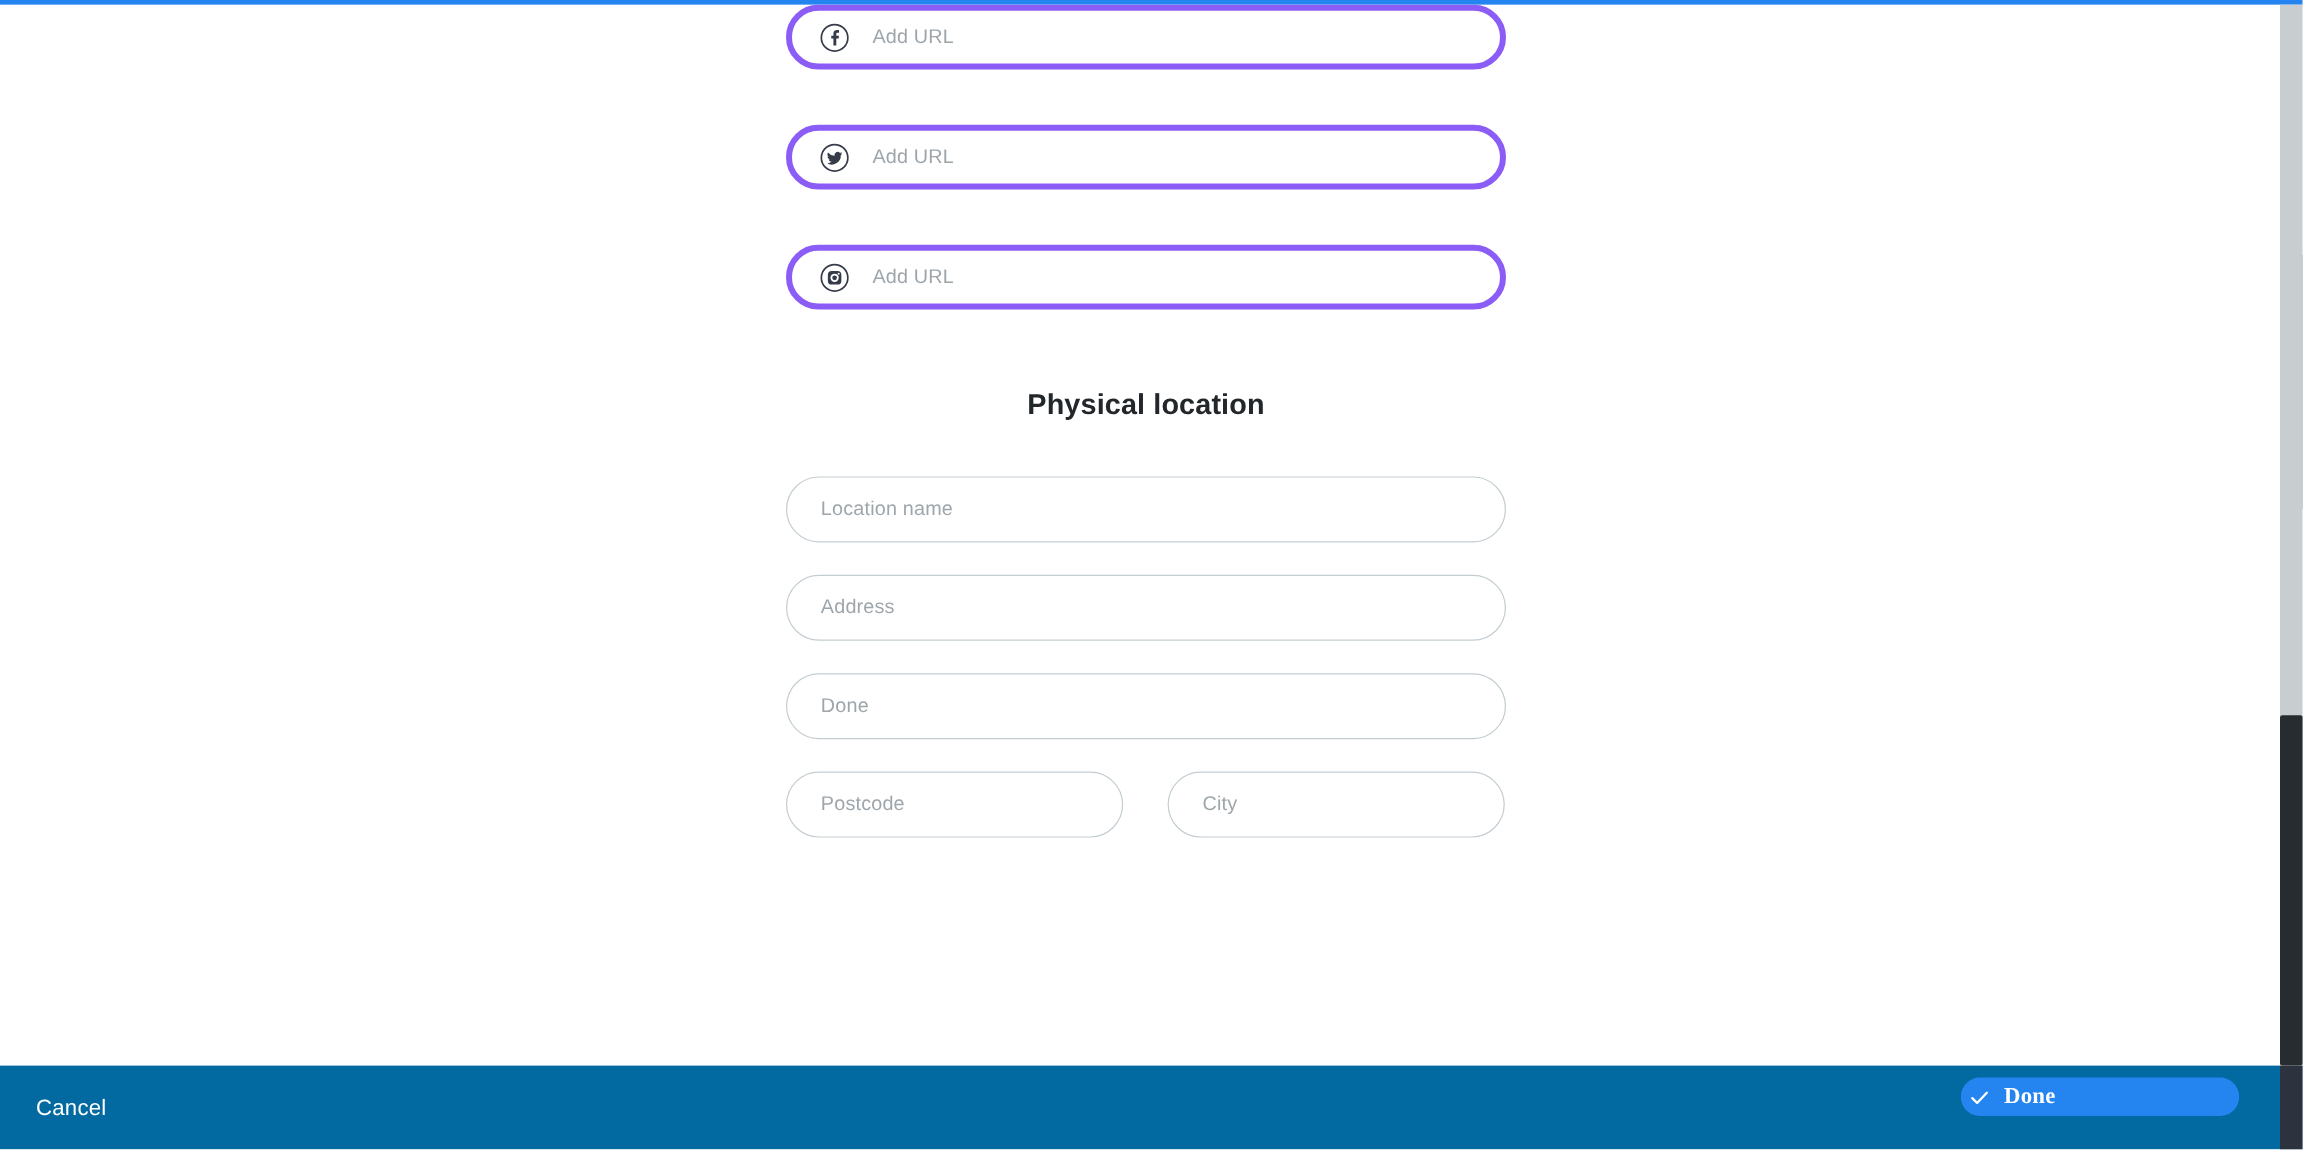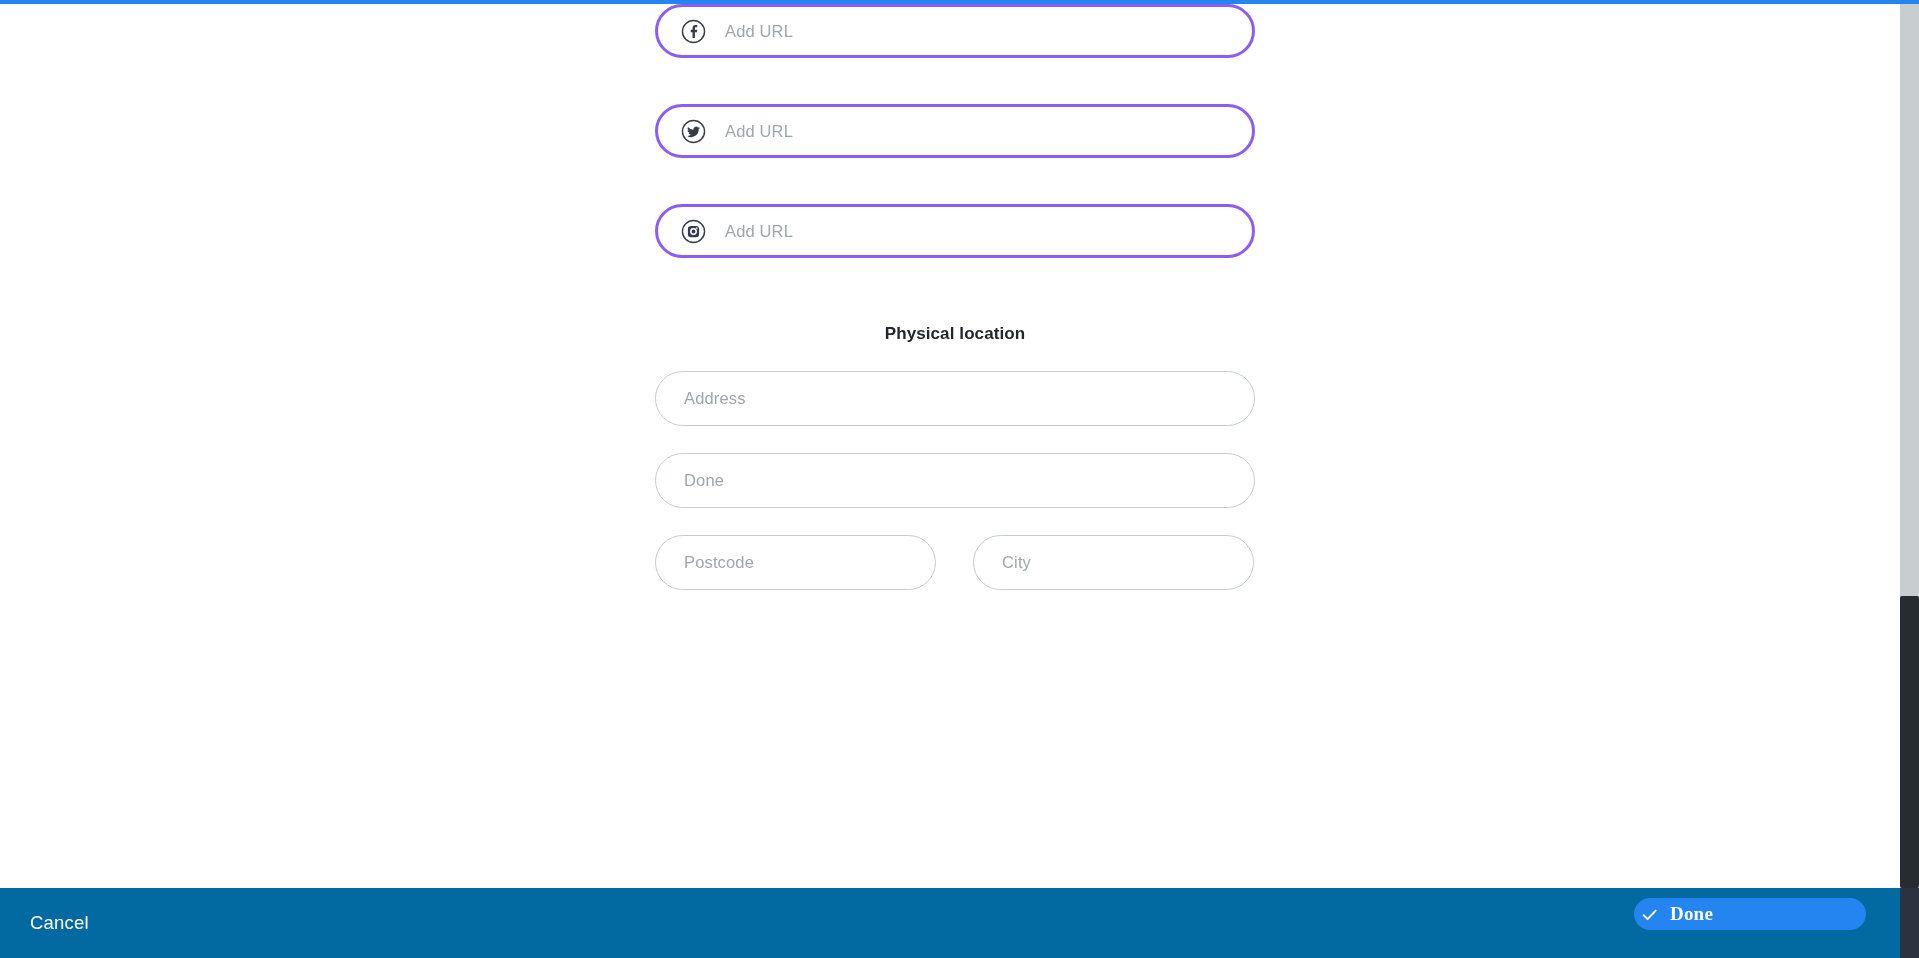--- a/index.html
+++ b/index.html
@@ -47,21 +47,21 @@
     left: 655px;
     top: 0;
     width: 600px;
   }
 
   
   .social-field {
     position: relative;
     width: 600px;
     height: 54px;
-    border: 3px solid #8b5cf6;
+    border: 5px solid #8b5cf6;
     border-radius: 27px;
     background: #ffffff;
     display: flex;
     align-items: center;
     padding-left: 23px;
   }
   .social-field + .social-field { margin-top: 46px; }
 
   .social-icon {
     width: 25px;
@@ -76,21 +76,21 @@
     color: #9ea6ab;
     letter-spacing: 0.15px;
     line-height: 1;
     user-select: none;
   }
 
   
   .section-heading {
     width: 600px;
     text-align: center;
-    font-size: 17px;
+    font-size: 24px;
     font-weight: bold;
     color: #22272b;
     letter-spacing: 0.1px;
     margin-top: 66px;
   }
 
   
   .pill-input {
     width: 600px;
     height: 55px;
@@ -228,20 +228,23 @@
           <circle cx="12" cy="12" r="10.6" fill="none" stroke="#353b48" stroke-width="1.35"></circle>
           <rect x="6.6" y="6.6" width="10.8" height="10.8" rx="3.1" fill="#353b48"></rect>
           <circle cx="12" cy="12" r="2.6" fill="none" stroke="#ffffff" stroke-width="1.45"></circle>
           <circle cx="15.25" cy="8.8" r="0.78" fill="#ffffff"></circle>
         </svg>
         <span class="placeholder-text">Add URL</span>
       </div>
 
       <div class="section-heading">Physical location</div>
 
+      <div class="pill-input first-field">
+        <span class="placeholder-text">Location name</span>
+      </div>
 
       <div class="pill-input field-gap">
         <span class="placeholder-text">Address</span>
       </div>
 
       <div class="pill-input field-gap">
         <span class="placeholder-text">Done</span>
       </div>
 
       <div class="row-two">

